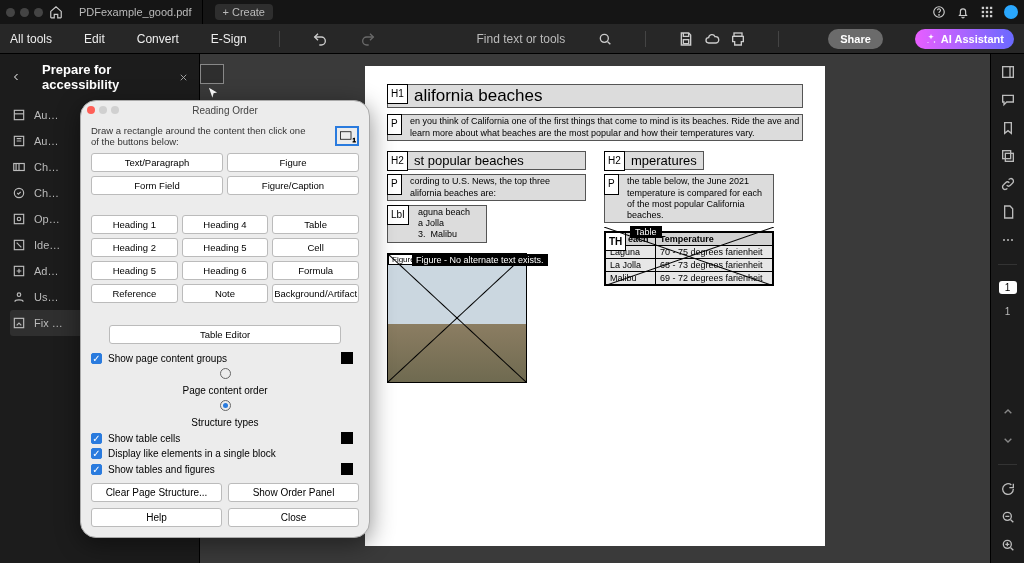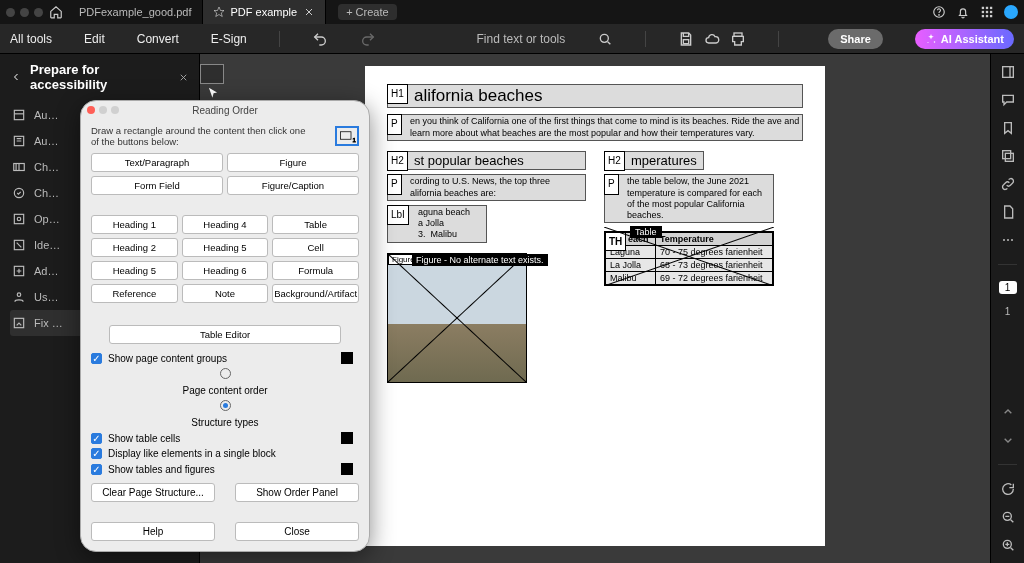--- a/index.html
+++ b/index.html
@@ -41,21 +41,21 @@
   .tb-icons{display:flex;gap:10px;align-items:center;}
   .iconbtn{width:16px;height:16px;color:#ddd;}
   .pillshr{background:var(--share);color:#fff;padding:4px 12px;border-radius:12px;font-weight:600;font-size:11px;margin-left:17px;}
   .pillai{background:var(--ai-grad);color:#fff;padding:4px 10px;border-radius:12px;font-weight:600;font-size:11px;display:flex;align-items:center;gap:4px;}
 
   
   #workspace{display:flex;height:calc(563px - 24px - 30px);}
 
   
   #leftpanel{width:200px;background:#1c1c1c;border-right:1px solid #000;padding:8px 10px;}
-  #leftpanel .hdr{display:flex;align-items:center;gap:8px;font-weight:600;font-size:13px;color:#fff;margin-bottom:10px;}
+  #leftpanel .hdr{display:flex;align-items:center;gap:20px;font-weight:600;font-size:13px;color:#fff;margin-bottom:10px;}
   #leftpanel .item{display:flex;align-items:center;gap:8px;padding:6px 2px;color:var(--fg-dim);font-size:11px;}
 
   
   #center{flex:1;background:#3a3a3a;display:flex;justify-content:center;overflow:hidden;position:relative;}
   .ruler{position:absolute;left:0;top:10px;width:24px;height:20px;background:#2e2e2e;border:1px solid #888;}
   .cursor-icon{position:absolute;left:6px;top:32px;color:#fff;}
   #page{width:460px;height:480px;background:var(--page);margin:12px 0;color:#000;padding:18px 22px;position:relative;}
   .tagbox{border:1px solid #555;background:var(--tag-bg);padding:1px 2px;font-size:10px;line-height:1.2;position:relative;}
   .tagchip{position:absolute;left:-1px;top:-1px;background:#fff;border:1px solid #000000;font-size:10px;padding:3px 3px;}
   .h-row{display:flex;gap:18px;margin-top:10px;}
@@ -94,21 +94,21 @@
   .btngrid3{display:grid;grid-template-columns:1fr 1fr 1fr;gap:4px;padding:16px 10px;}
   .dbtn{background:#fff;border:1px solid #bbb;border-radius:3px;font-size:9.5px;padding:3px 0;text-align:center;}
   .dbtnwide{grid-column:1/-1;}
   #dialog .chk{display:flex;align-items:center;gap:6px;padding:2px 10px;font-size:10px;}
   .cbox{width:11px;height:11px;border:1px solid #666;border-radius:2px;display:inline-flex;align-items:center;justify-content:center;}
   .cbox.on{background:#2a7bde;border-color:#2a7bde;color:#fff;}
   .radio{width:11px;height:11px;border:1px solid #666;border-radius:50%;display:inline-flex;align-items:center;justify-content:center;}
   .radio.on::after{content:"";width:5px;height:5px;border-radius:50%;background:#2a7bde;}
   .indent{padding-left:28px;flex-direction:column;}
   .swatch{width:12px;height:12px;background:#000;margin-left:auto;margin-right:6px;}
-  #dialog .btmbtns{display:grid;grid-template-columns:1fr 1fr;gap:20px;padding:6px 10px 0;}
+  #dialog .btmbtns{display:grid;grid-template-columns:1fr 1fr;gap:6px;padding:6px 10px 0;}
   #dialog .btmbtns .dbtn{font-size:10px;padding:3px 0;}
 
   .h1txt{font-size:17px;}
   .h2txt{font-size:13px;}
   .ptxt{font-size:9px;line-height:1.25;}
   .tag-P .tagchip{background:#fff;}
   .pagenum{background:#fff;color:#000;border-radius:3px;width:18px;text-align:center;font-size:10px;padding:1px 0;}
 </style>
 </head>
 <body>
@@ -120,31 +120,20 @@
       <span class="dot"></span>
   </div>
   <span>
     <svg width="14" height="14" viewBox="0 0 24 24" fill="none" stroke="#ccc" stroke-width="2">
         <path d="M3 11l9-8 9 8v10a1 1 0 0 1-1 1h-5v-6h-6v6H4a1 1 0 0 1-1-1z"></path>
       </svg>
   </span>
   <div class="tabwrap">
     <div class="tab">
       <span>PDFexample_good.pdf</span>
-    </div>
-    <div class="tab active">
-      <svg class="star" width="12" height="12" viewBox="0 0 24 24">
-          <polygon points="12 2 15 9 22 9 16.5 14 18.5 21 12 17 5.5 21 7.5 14 2 9 9 9"></polygon>
-        </svg>
-      <span>PDF example</span>
-      <span>
-        <svg class="close-x" viewBox="0 0 24 24" stroke="#ccc" stroke-width="2" fill="none">
-            <path d="M6 6l12 12M18 6L6 18"></path>
-          </svg>
-      </span>
     </div>
   </div>
   <div class="create-btn">
     <span>+</span>
       <span>Create</span>
   </div>
   <div class="right-icons">
     <span>
         <svg width="14" height="14" viewBox="0 0 24 24" fill="none" stroke="#ccc" stroke-width="2">
           <circle cx="12" cy="12" r="9"></circle>

